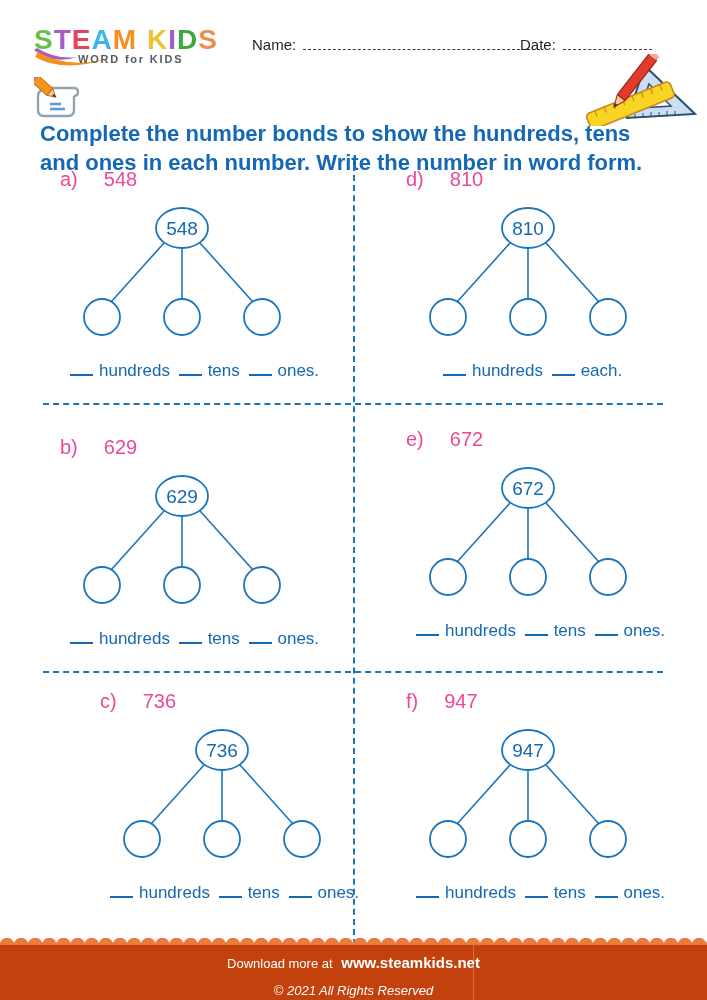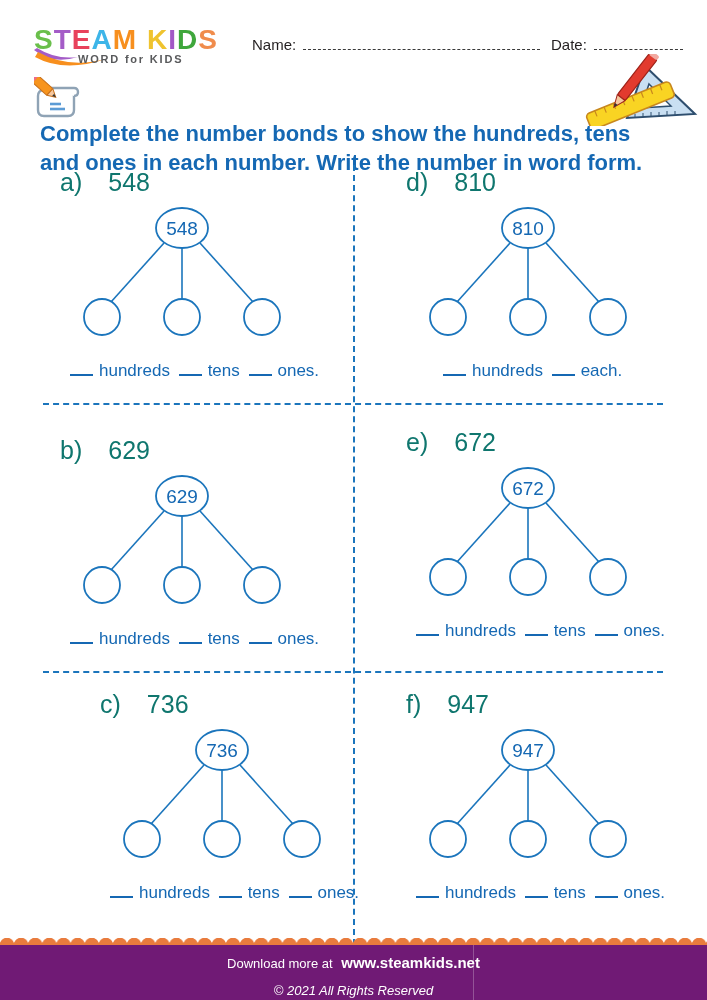--- a/index.html
+++ b/index.html
@@ -26,34 +26,34 @@
   .vdivider{position:absolute;left:353px;top:165px;height:780px;width:0;border-left:2px dashed #1b75bc;}
   .hdivider{position:absolute;left:43px;width:620px;height:0;border-top:2px dashed #1b75bc;}
   #hdiv1{top:403px;}
   #hdiv2{top:671px;}
 
   
   .cell{position:absolute;width:300px;height:235px;}
   #cell-a{left:52px;top:168px;}  #cell-d{left:398px;top:168px;}
   #cell-b{left:52px;top:436px;}  #cell-e{left:398px;top:428px;}
   #cell-c{left:52px;top:690px;margin-left:40px;}  #cell-f{left:398px;top:690px;}
-  .plabel-row{position:absolute;left:8px;top:0;font-size:25px;color:#0f766e;}
+  .plabel-row{position:absolute;left:8px;top:0;font-size:20px;color:#ec4899;}
   .plabel-row .pnum{margin-left:26px;}
   .bond{position:absolute;left:0;top:34px;}
   .bond line{stroke:#1b75bc;stroke-width:1.6;}
   .bond ellipse,.bond circle{fill:#ffffff;stroke:#1b75bc;stroke-width:1.8;}
   .bond text{fill:#1568b3;font-size:19px;font-family:"Liberation Sans",sans-serif;}
   .wordline{position:absolute;left:18px;top:193px;font-size:17px;color:#1568b3;white-space:nowrap;}
   #cell-d .wordline{left:45px;}
   .blank{display:inline-block;width:23px;height:13px;border-bottom:2px solid #1568b3;margin:0 6px 0 2px;}
   .blank:first-child{margin-left:0;}
   .unit{margin-right:2px;}
 
   
-  .footer{position:absolute;left:0;top:945px;width:707px;height:55px;background:#701a75;color:#ffffff;text-align:center;}
+  .footer{position:absolute;left:0;top:945px;width:707px;height:55px;background:#c2410c;color:#ffffff;text-align:center;}
   .scallops{position:absolute;top:-7px;left:0;width:707px;height:7px;
     background-image:radial-gradient(circle at 7px 7px,#e87b3d 6.9px,rgba(232,123,61,0) 7.6px);
     background-size:14.14px 14px;background-repeat:repeat-x;}
   .fline1{margin-top:9px;font-size:13px;}
   .fline1 .site{font-weight:700;font-size:15px;color:#fff;text-decoration:none;margin-left:5px;}
   .fline2{margin-top:12px;font-size:13px;font-style:italic;}
   .footer-vline{position:absolute;left:473px;top:0;height:55px;width:1px;background:rgba(255,255,255,0.25);}
 </style>
 </head>
 <body>
@@ -67,21 +67,21 @@
       <path d="M2,2 Q20,17 46,9 Q24,12 5,0 Z" fill="#a45cc7"></path>
       <path d="M3,9 Q32,25 74,11 Q36,21 6,4 Z" fill="#f78f1e"></path>
     </svg>
     <div class="logo-sub">WORD for KIDS</div>
   </div>
 
   <div class="field" style="left:252px;top:36px;width:288px;">
     <span>Name:</span>
     <span class="dashline"></span>
   </div>
-  <div class="field" style="left:551px;top:36px;width:132px;justify-content:center;">
+  <div class="field" style="left:520px;top:36px;width:132px;justify-content:center;">
     <span>Date:</span>
     <span class="dashline"></span>
   </div>
 
   <svg class="title-icon" width="46" height="46" viewBox="0 0 46 46">
     <path d="M10,13 q-6,0 -6,6 v14 q0,6 6,6 h24 q6,0 6,-6 v-14 q0,-6 -6,-6 h-3" fill="#ffffff" stroke="#8fa3b5" stroke-width="2.4"></path>
     <path d="M40,19 q4,0 4,-4 q0,-4 -4,-4 h-26" fill="#ffffff" stroke="#8fa3b5" stroke-width="2.4"></path>
     <line x1="16" y1="27" x2="27" y2="27" stroke="#5b9bd5" stroke-width="2.6"></line>
     <line x1="16" y1="32" x2="31" y2="32" stroke="#5b9bd5" stroke-width="2.6"></line>
     <g transform="rotate(-48 14 14)">

